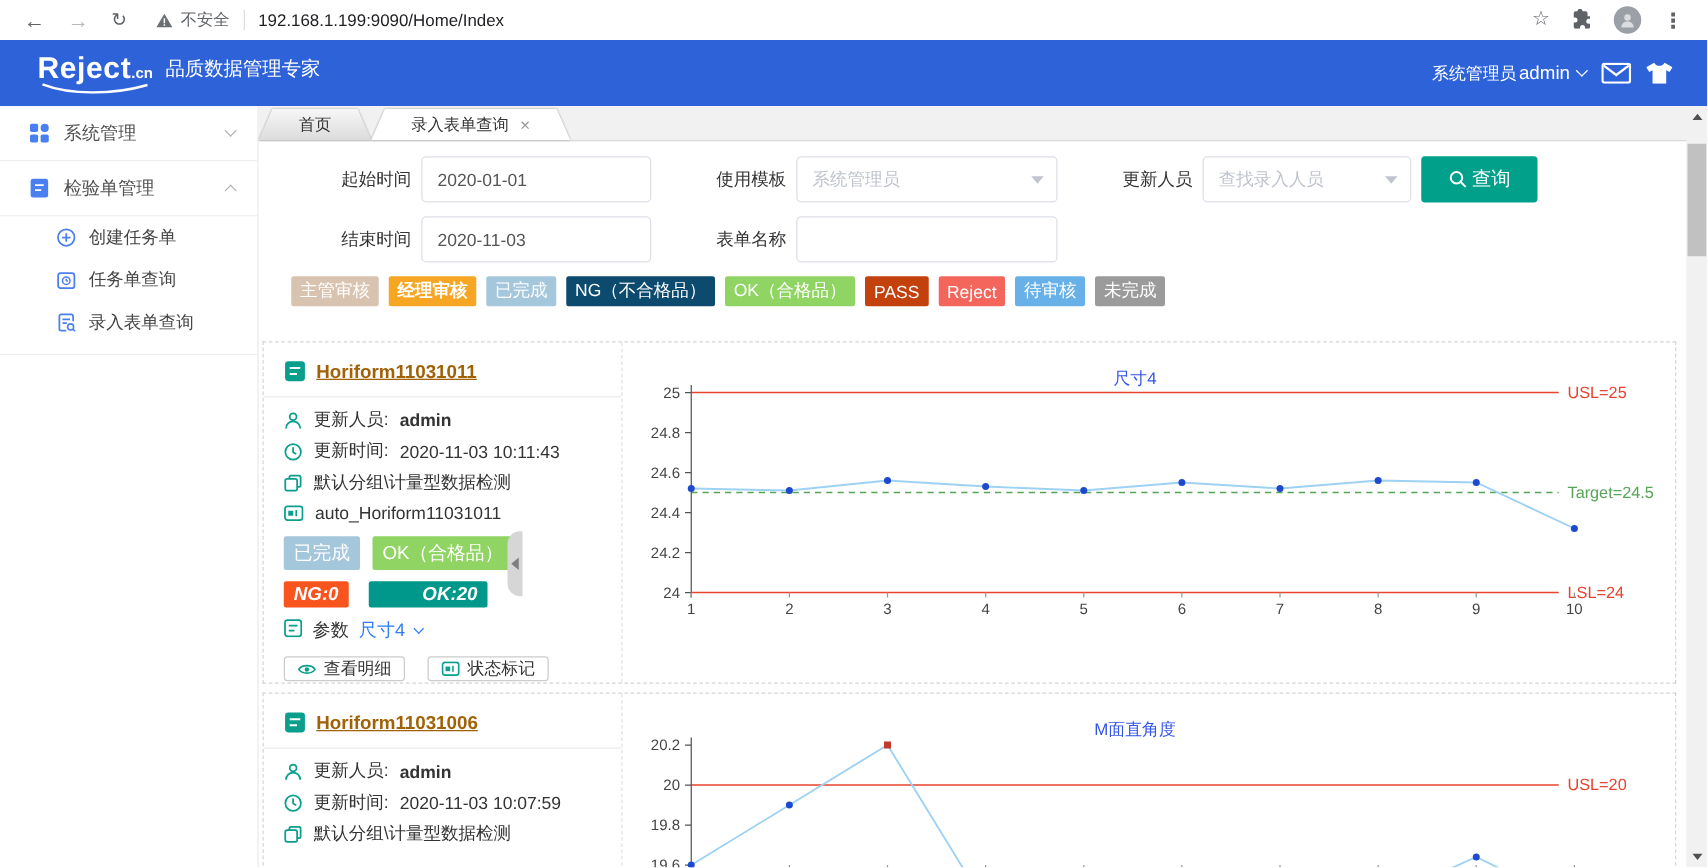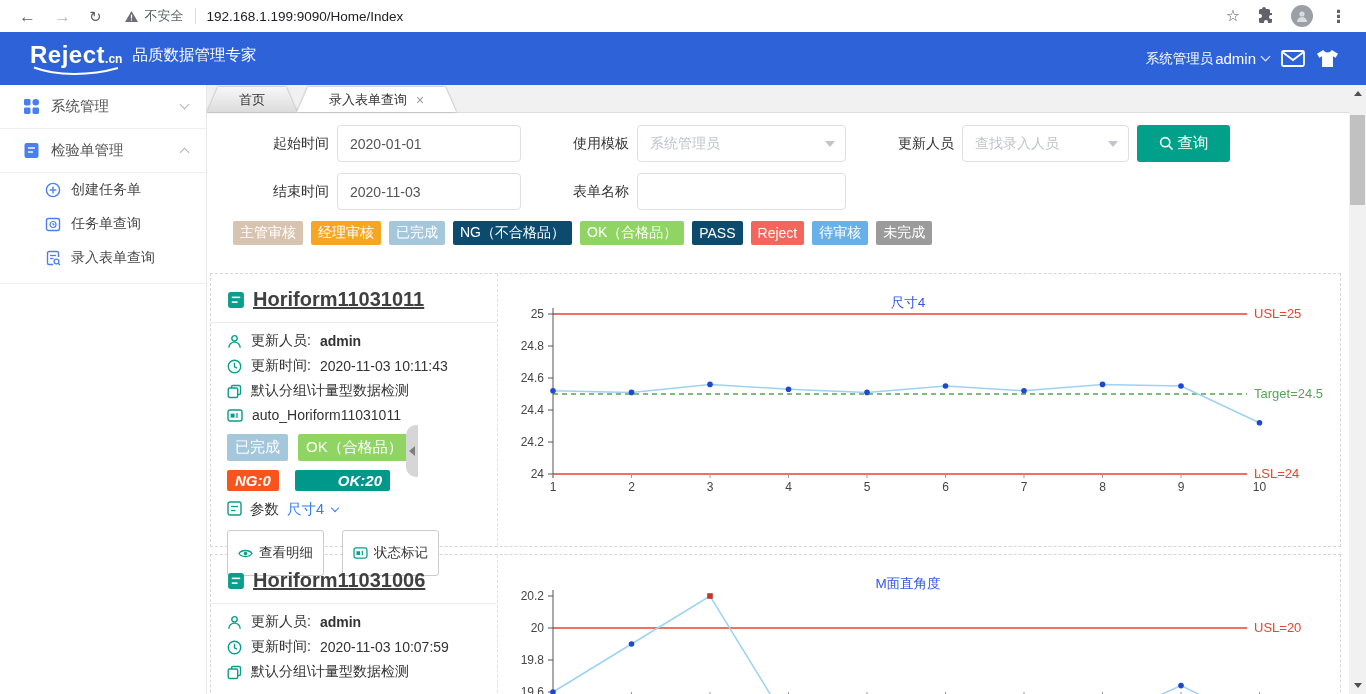--- a/index.html
+++ b/index.html
@@ -73,34 +73,34 @@
 
   
   .legend { display:flex; gap:8px; padding-left:26px; margin-top:4px; }
   .badge { height:24px; display:inline-flex; align-items:center; padding:0 7px; color:#fff; font-size:14px; border-radius:2px; cursor:pointer; }
 
   
   .results { margin:28px 8px 0 3px; }
   .card { width:1131px; height:274px; border:1px dashed #d6d6d6; display:flex; margin-bottom:7px; background:#fff; }
   .card-info { width:287px; flex:none; border-right:1px dashed #e2e2e2; padding:12px 16px 0 16px; }
   .card-title-row { display:flex; align-items:center; gap:8px; padding:2px 0 0 0; cursor:pointer; }
-  .card-title { font-size:20px; font-weight:bold; color:#404040; text-decoration:underline; }
+  .card-title { font-size:15px; font-weight:bold; color:#a16207; text-decoration:underline; }
   .info-div { border-top:1px solid #ebebeb; margin:11px -16px 9px -16px; }
   .irow { display:flex; align-items:center; gap:9px; margin:7px 0; font-size:14px; color:#333; }
   .irow .ico { flex:none; display:inline-flex; }
   .bold { font-weight:bold; }
   .tagrow { display:flex; gap:10px; margin:11px 0 9px 0; }
   .stag { height:27px; display:inline-flex; align-items:center; padding:0 8px; color:#fff; font-size:15px; border-radius:2px; }
   .cntrow { display:flex; gap:16px; margin:9px 0; }
   .cnt { display:inline-flex; align-items:center; padding:2px 8px; color:#fff; font-size:15px; font-weight:bold; font-style:italic; border-radius:2px; }
   .paramrow { display:flex; align-items:center; gap:8px; margin:9px 0; font-size:14.5px; color:#333; }
   .param-link { color:#2f7df6; cursor:pointer; }
   .btnrow { display:flex; gap:18px; margin-top:11px; }
   .obtn { display:inline-flex; align-items:center; gap:6px; background:#fff; border:1px solid #ccc; border-radius:3px;
-          padding:13px 10px; font-size:13.5px; color:#333; cursor:pointer; font-family:"Liberation Sans","DejaVu Sans",sans-serif; }
+          padding:0 10px; font-size:13.5px; color:#333; cursor:pointer; font-family:"Liberation Sans","DejaVu Sans",sans-serif; }
   .card-chart { flex:1; position:relative; overflow:hidden; }
   .card-chart svg { position:absolute; top:0; left:0; }
 
   
   .collapse-handle { position:absolute; left:199px; top:340px; width:12px; height:52px; background:#d6d6d6;
                      border-radius:10px 0 0 10px; display:flex; align-items:center; justify-content:center; cursor:pointer; z-index:30; }
   .tri-left { width:0; height:0; border-top:5px solid transparent; border-bottom:5px solid transparent; border-right:6px solid #7f7f7f; }
 
   
   .vscrollbar { position:absolute; right:0; top:85px; width:17px; height:609px; background:#f1f1f1; z-index:40; }
@@ -266,25 +266,25 @@
         <div class="frow">
           <label class="flabel">结束时间</label>
           <input class="tinput w184" value="2020-11-03" style="">
           <label class="flabel ml12">表单名称</label>
           <input class="tinput w209" value="" style="">
         </div>
       </div>
 
       <div class="legend">
         <span class="badge" style="background-color: rgb(216, 195, 176);">主管审核</span>
-        <span class="badge" style="background-color: rgb(246, 166, 35);">经理审核</span>
+        <span class="badge" style="background-color: rgb(246, 166, 35); font-weight: bold;">经理审核</span>
         <span class="badge" style="background-color: rgb(164, 199, 220);">已完成</span>
         <span class="badge" style="background-color: #0c4a6e;">NG（不合格品）</span>
         <span class="badge" style="background-color: rgb(144, 212, 99);">OK（合格品）</span>
-        <span class="badge" style="background-color: #0c4a6e;">PASS</span>
+        <span class="badge" style="background-color: #c2410c;">PASS</span>
         <span class="badge" style="background-color: rgb(244, 101, 92);">Reject</span>
         <span class="badge" style="background-color: rgb(104, 176, 232);">待审核</span>
         <span class="badge" style="background-color: rgb(155, 155, 155);">未完成</span>
       </div>
 
       <div class="results">
 
         <div class="card">
           <div class="card-info">
             <div class="card-title-row">

